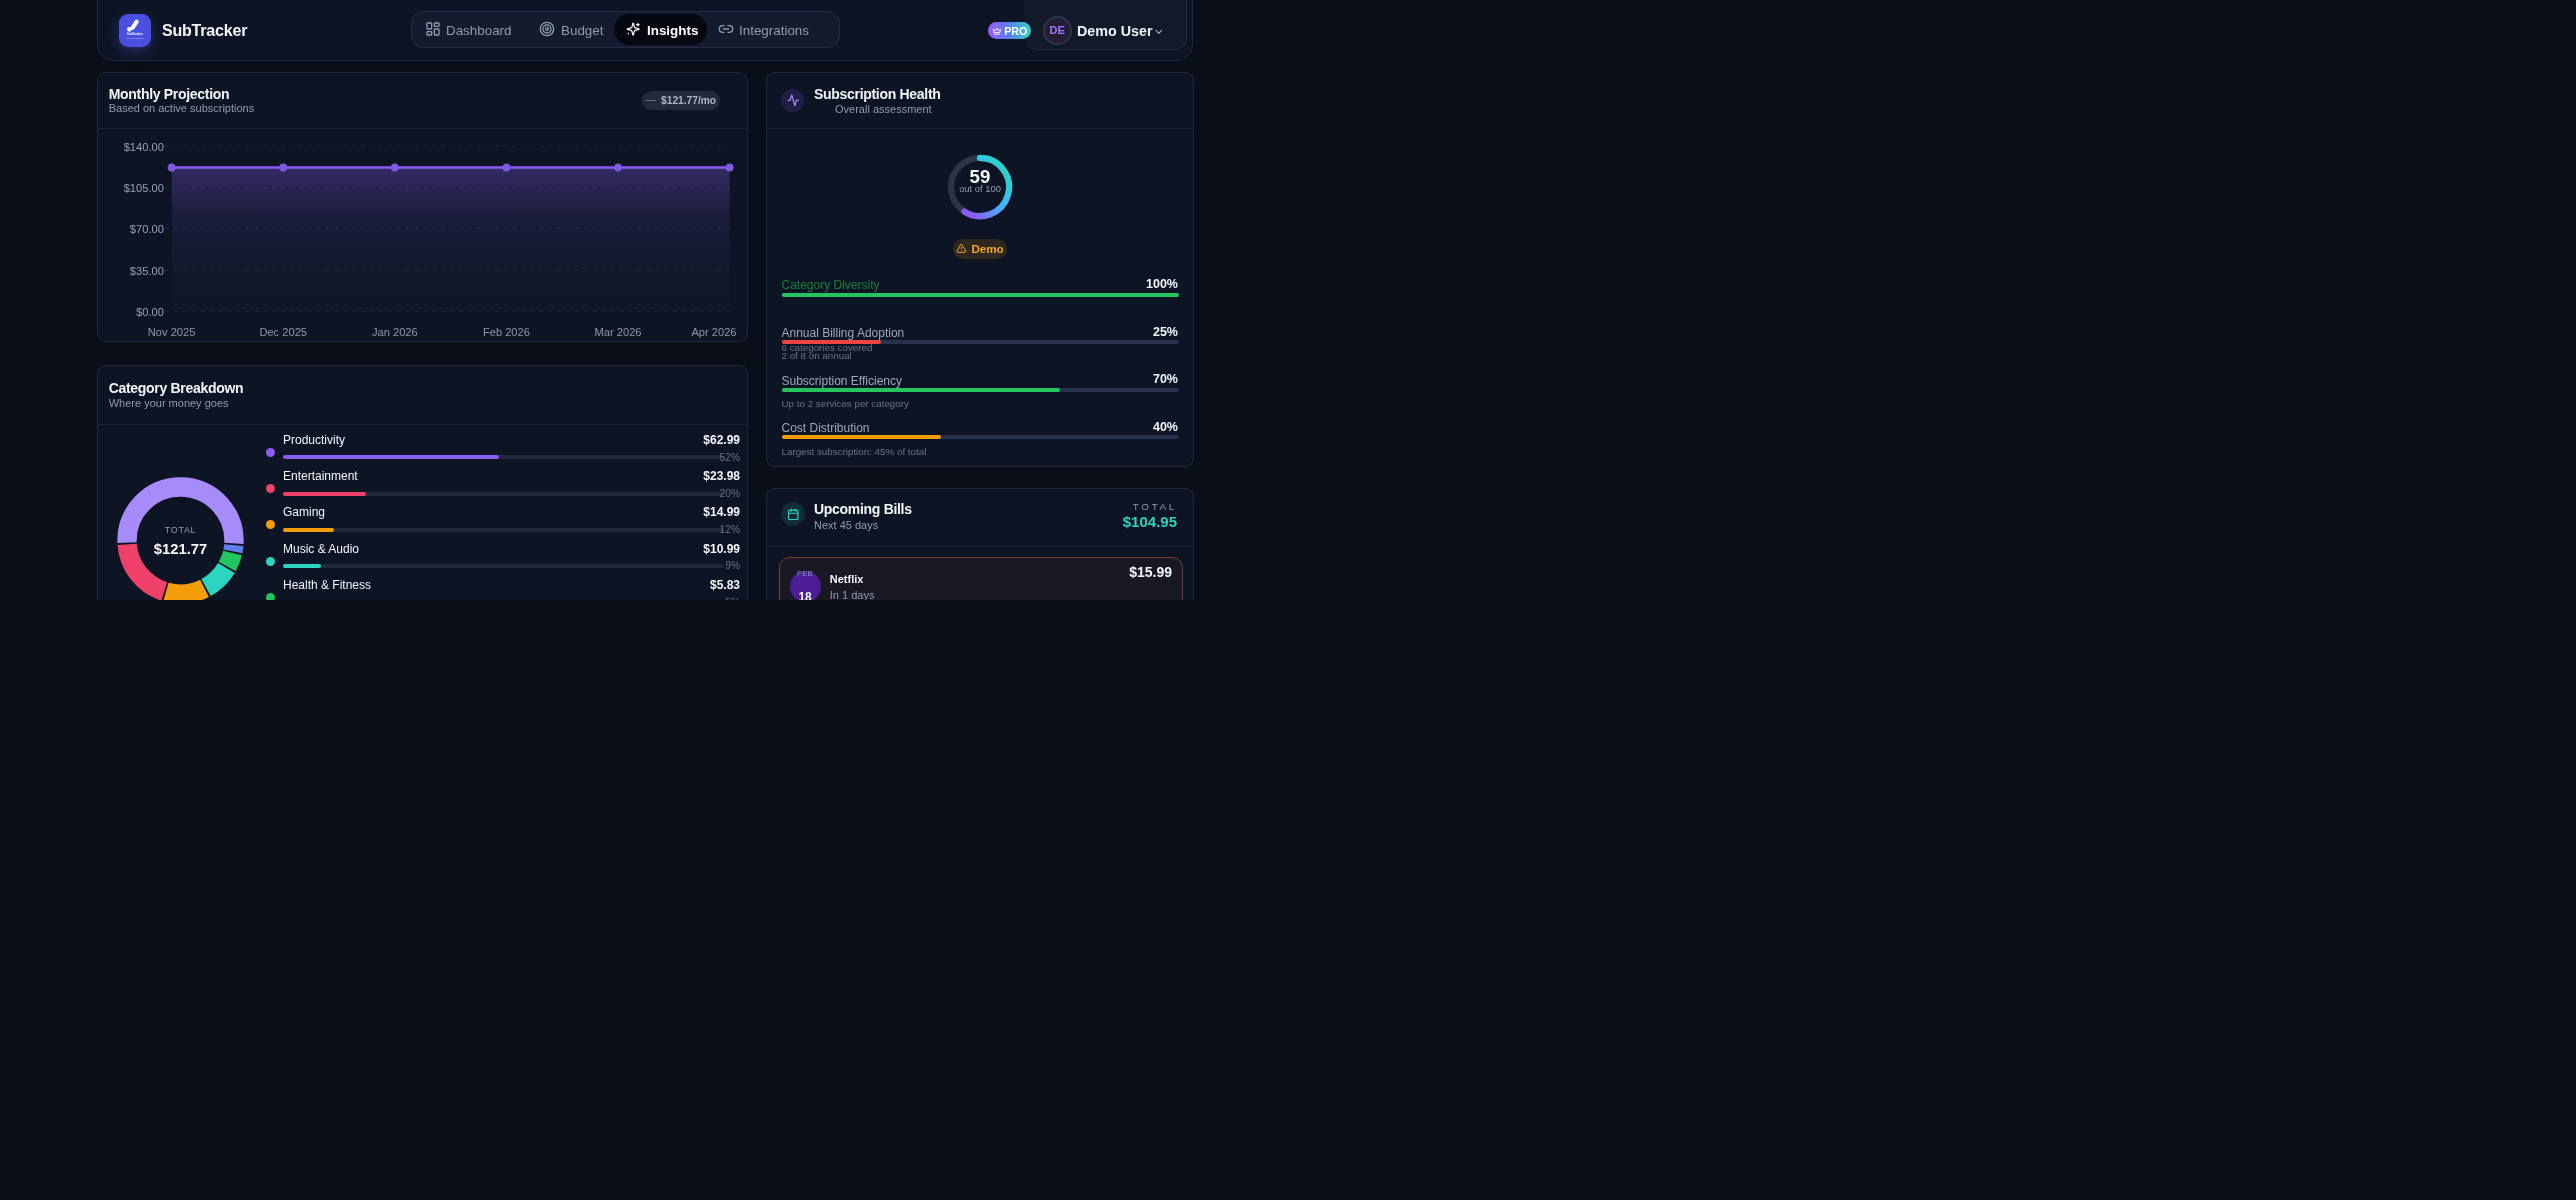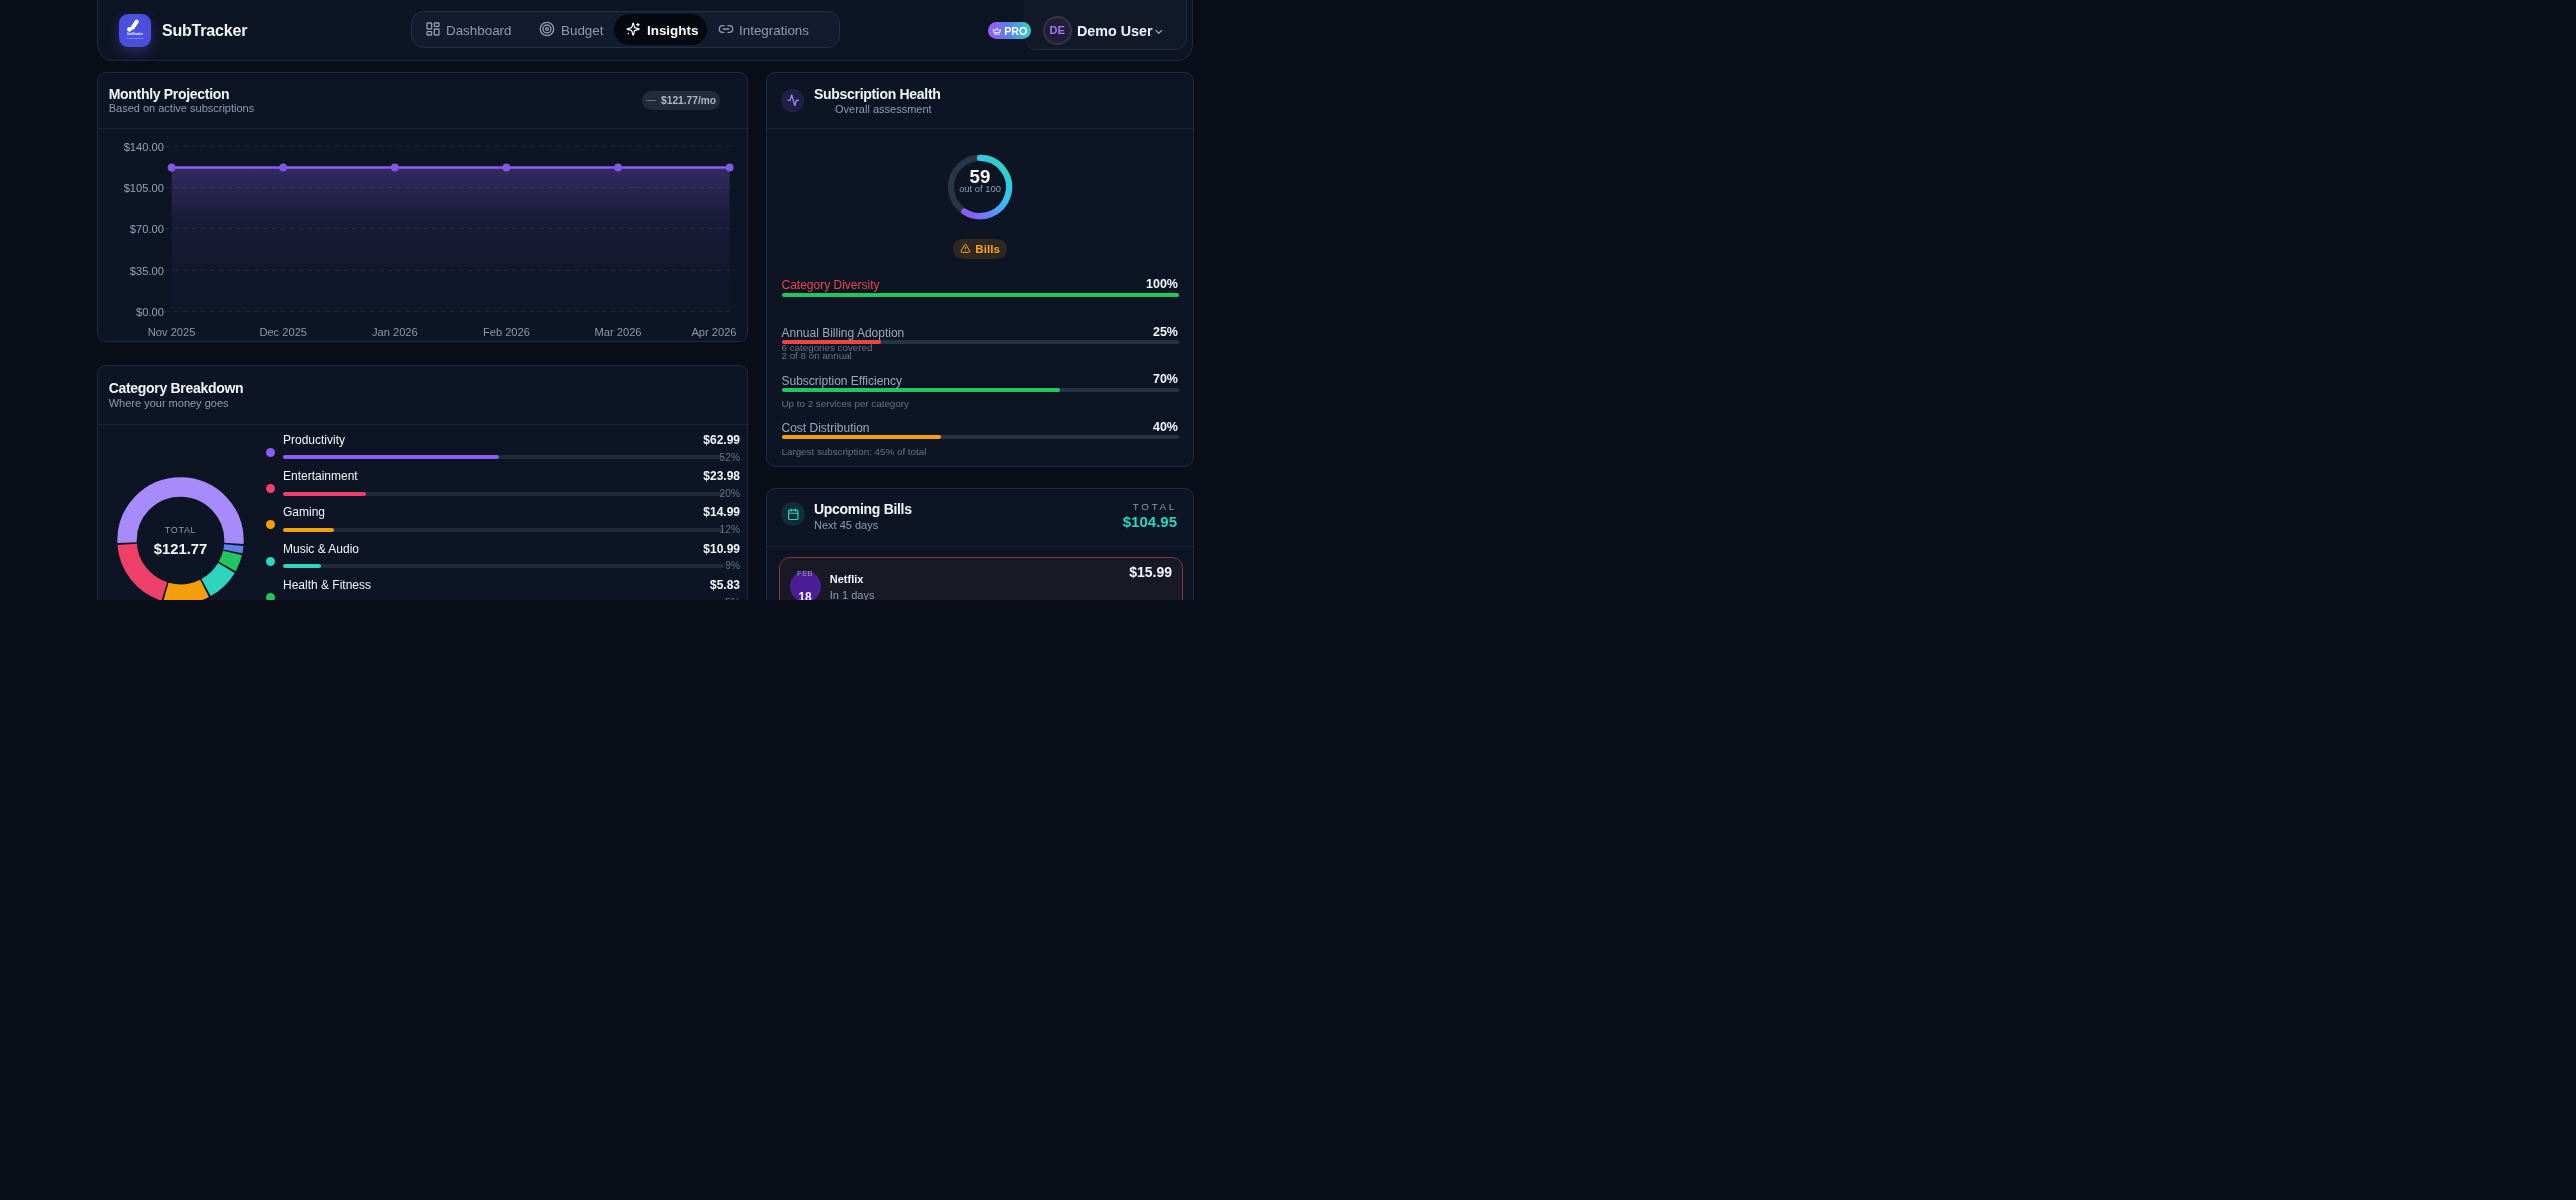--- a/index.html
+++ b/index.html
@@ -210,24 +210,24 @@
     <path d="M 38.00 5.50 A 32.5 32.5 0 1 1 20.59 65.44" stroke="url(#gg)" stroke-width="7" fill="none" stroke-linecap="round"></path>
   </svg>
   <div class="abs" style="left:0; top:93px; width:426px; text-align:center; font-size:18.7px; font-weight:bold;">59</div>
   <div class="abs muted" style="left:0; top:110px; width:426px; text-align:center; font-size:9.4px;">out of 100</div>
   <div class="abs" style="left:186px; top:166px; width:54px; height:19.6px; border-radius:9.8px; background:rgba(245,158,11,0.14); display:flex; align-items:center; justify-content:center; gap:4.5px;">
     <svg width="10.7" height="10.7" viewBox="0 0 24 24" fill="none" stroke="#f5a623" stroke-width="2.2" stroke-linecap="round" stroke-linejoin="round">
         <path d="m21.73 18-8-14a2 2 0 0 0-3.48 0l-8 14A2 2 0 0 0 4 21h16a2 2 0 0 0 1.73-3"></path>
         <path d="M12 9v4"></path>
         <path d="M12 17h.01"></path>
       </svg>
-    <span style="color:#f5a623; font-size:11.6px; font-weight:600;">Bills</span>
-  </div>
-
-  <div class="abs" style="left:14.5px; top:205px; font-size:12px; color:#ef4444;">Category Diversity</div>
+    <span style="color:#f5a623; font-size:11.6px; font-weight:600;">Demo</span>
+  </div>
+
+  <div class="abs" style="left:14.5px; top:205px; font-size:12px; color:#15803d;">Category Diversity</div>
   <div class="abs" style="left:144px; top:204px; width:267px; text-align:right; font-size:12.5px; font-weight:bold;">100%</div>
   <div class="abs" style="left:14.5px; top:220px; width:397px; height:4.1px; border-radius:2px; background:#26324a;"></div>
   <div class="abs" style="left:14.5px; top:220px; width:397px; height:4.1px; border-radius:2px; background:#22c55e;"></div>
   <div class="abs dim" style="left:14.5px; top:230px; font-size:9.8px;margin-top:39px;">6 categories covered</div>
 
   <div class="abs" style="left:14.5px; top:253px; font-size:12px; color:#9aa9bf;">Annual Billing Adoption</div>
   <div class="abs" style="left:144px; top:252px; width:267px; text-align:right; font-size:12.5px; font-weight:bold;">25%</div>
   <div class="abs" style="left:14.5px; top:267px; width:397px; height:4.1px; border-radius:2px; background:#26324a;"></div>
   <div class="abs" style="left:14.5px; top:267px; width:99px; height:4.1px; border-radius:2px; background:#ef4444;"></div>
   <div class="abs dim" style="left:14.5px; top:277px; font-size:9.8px;">2 of 8 on annual</div>

